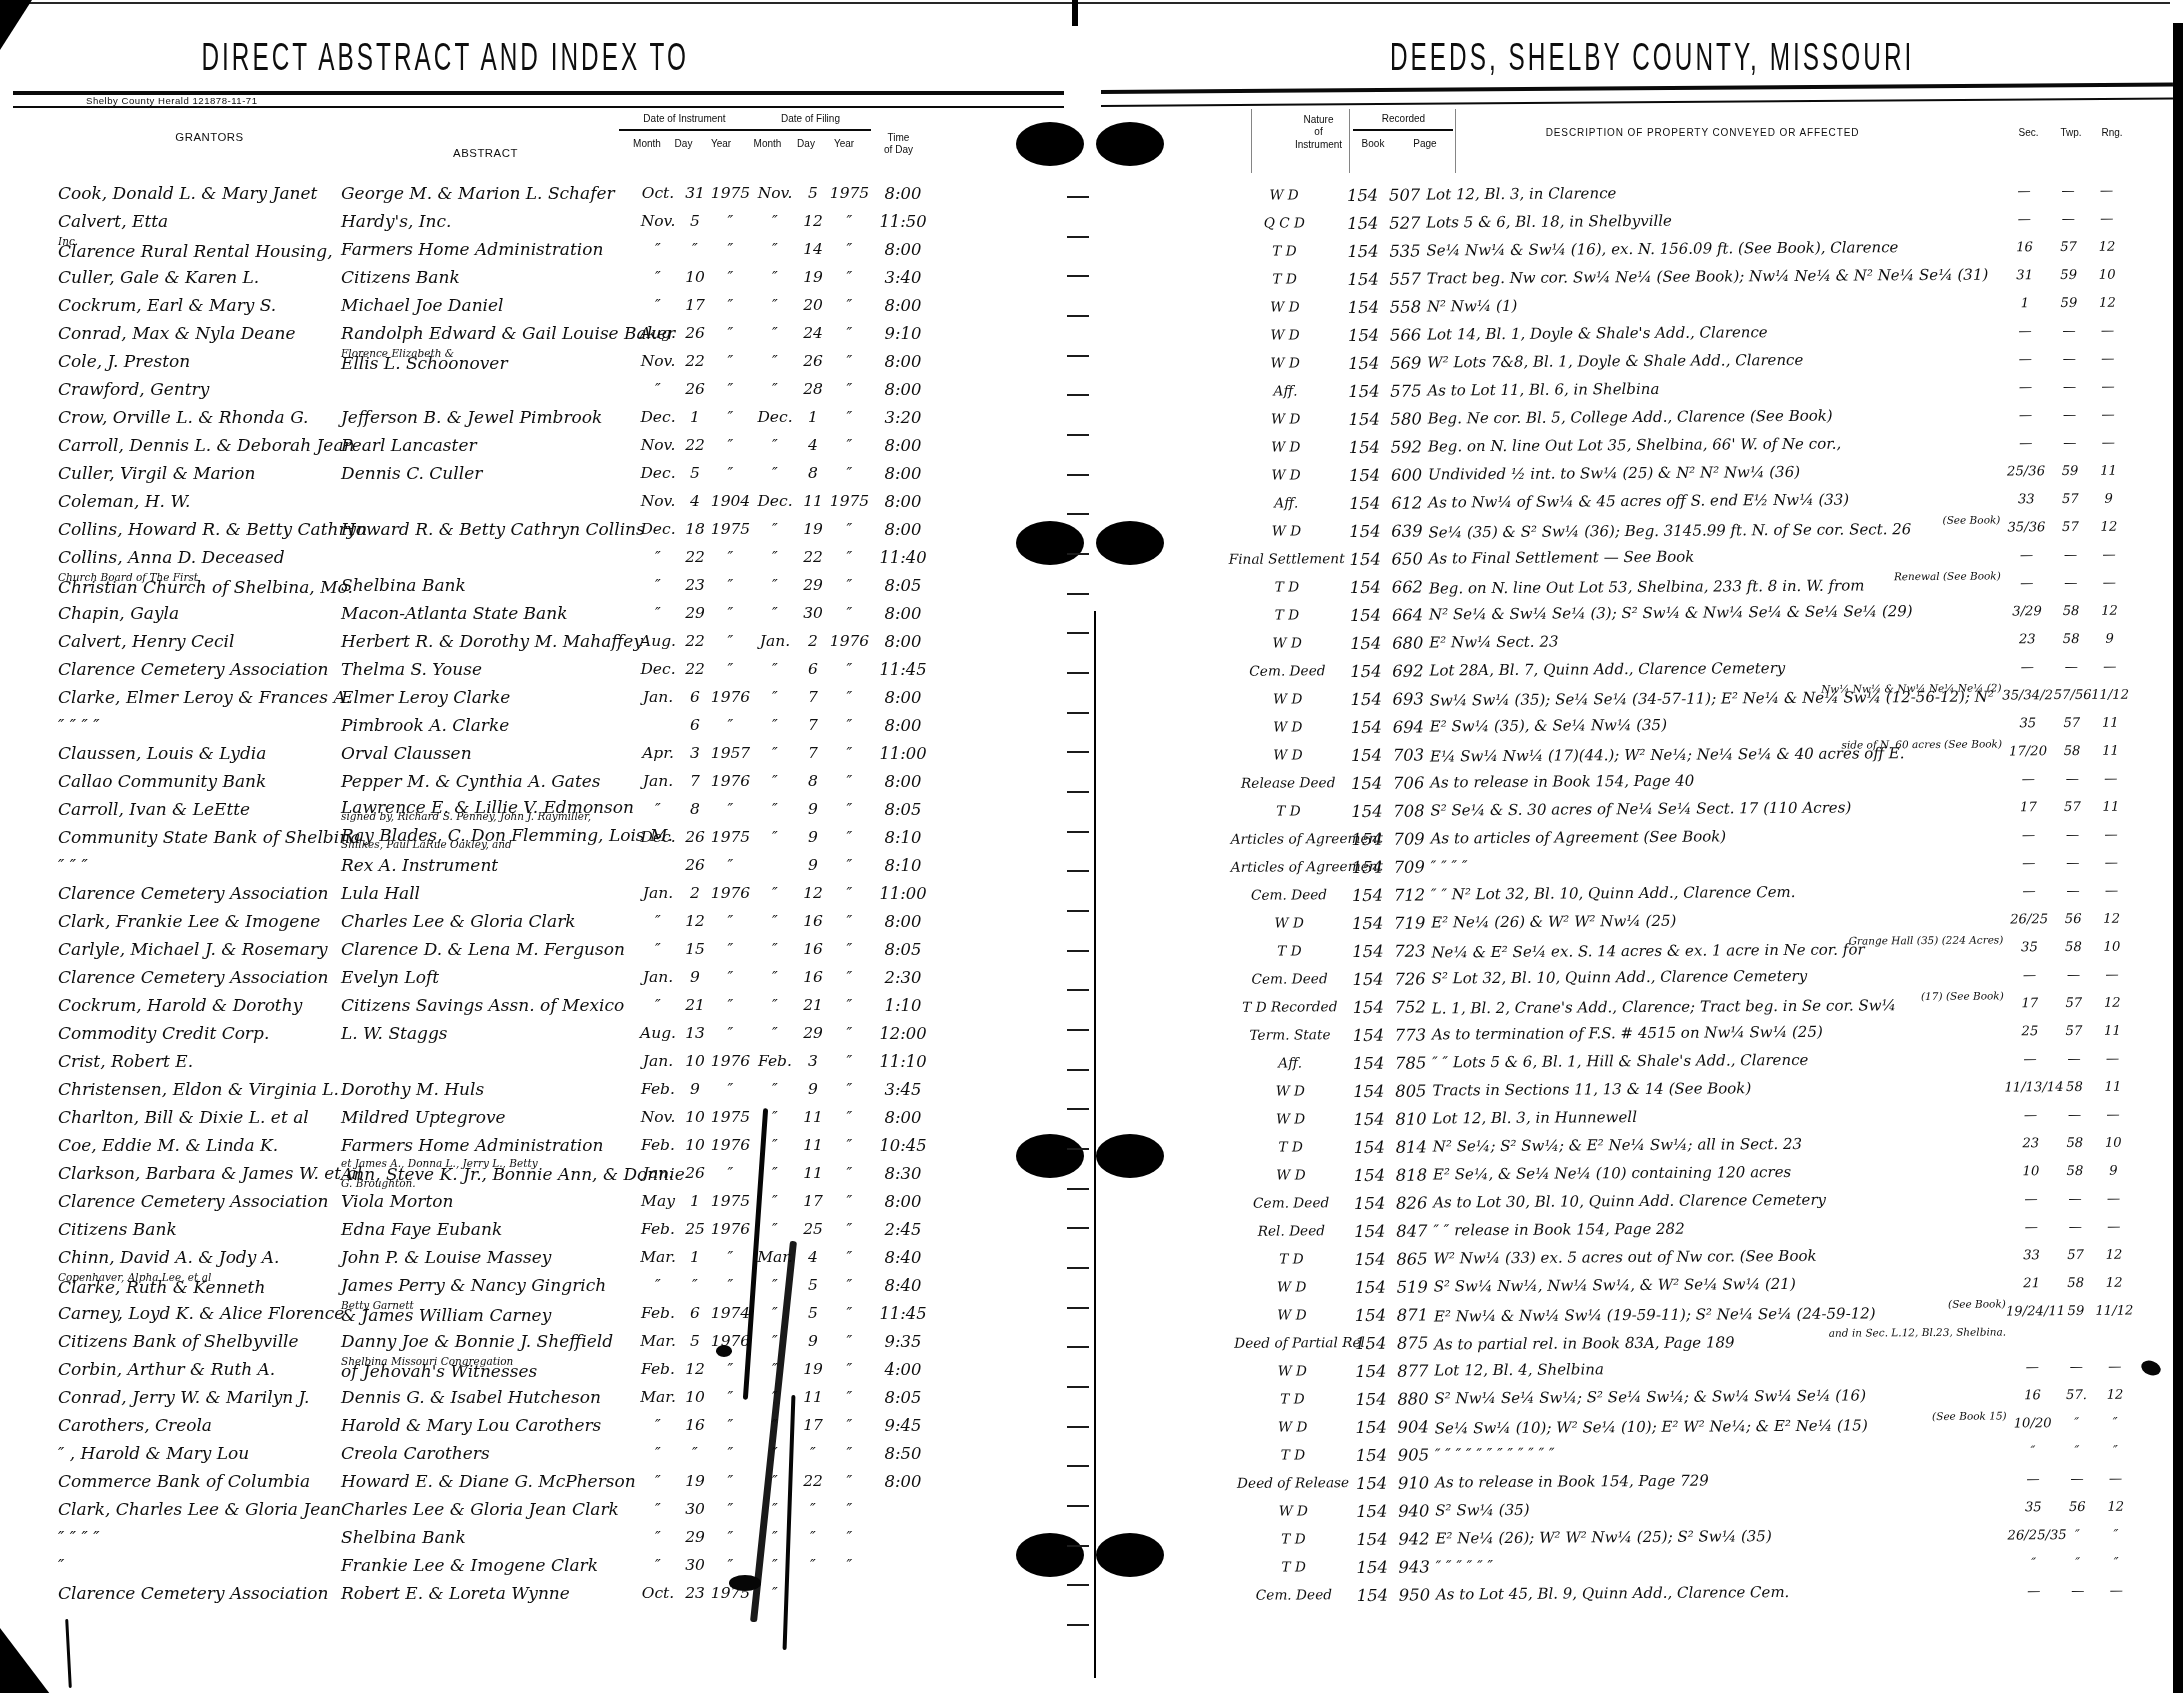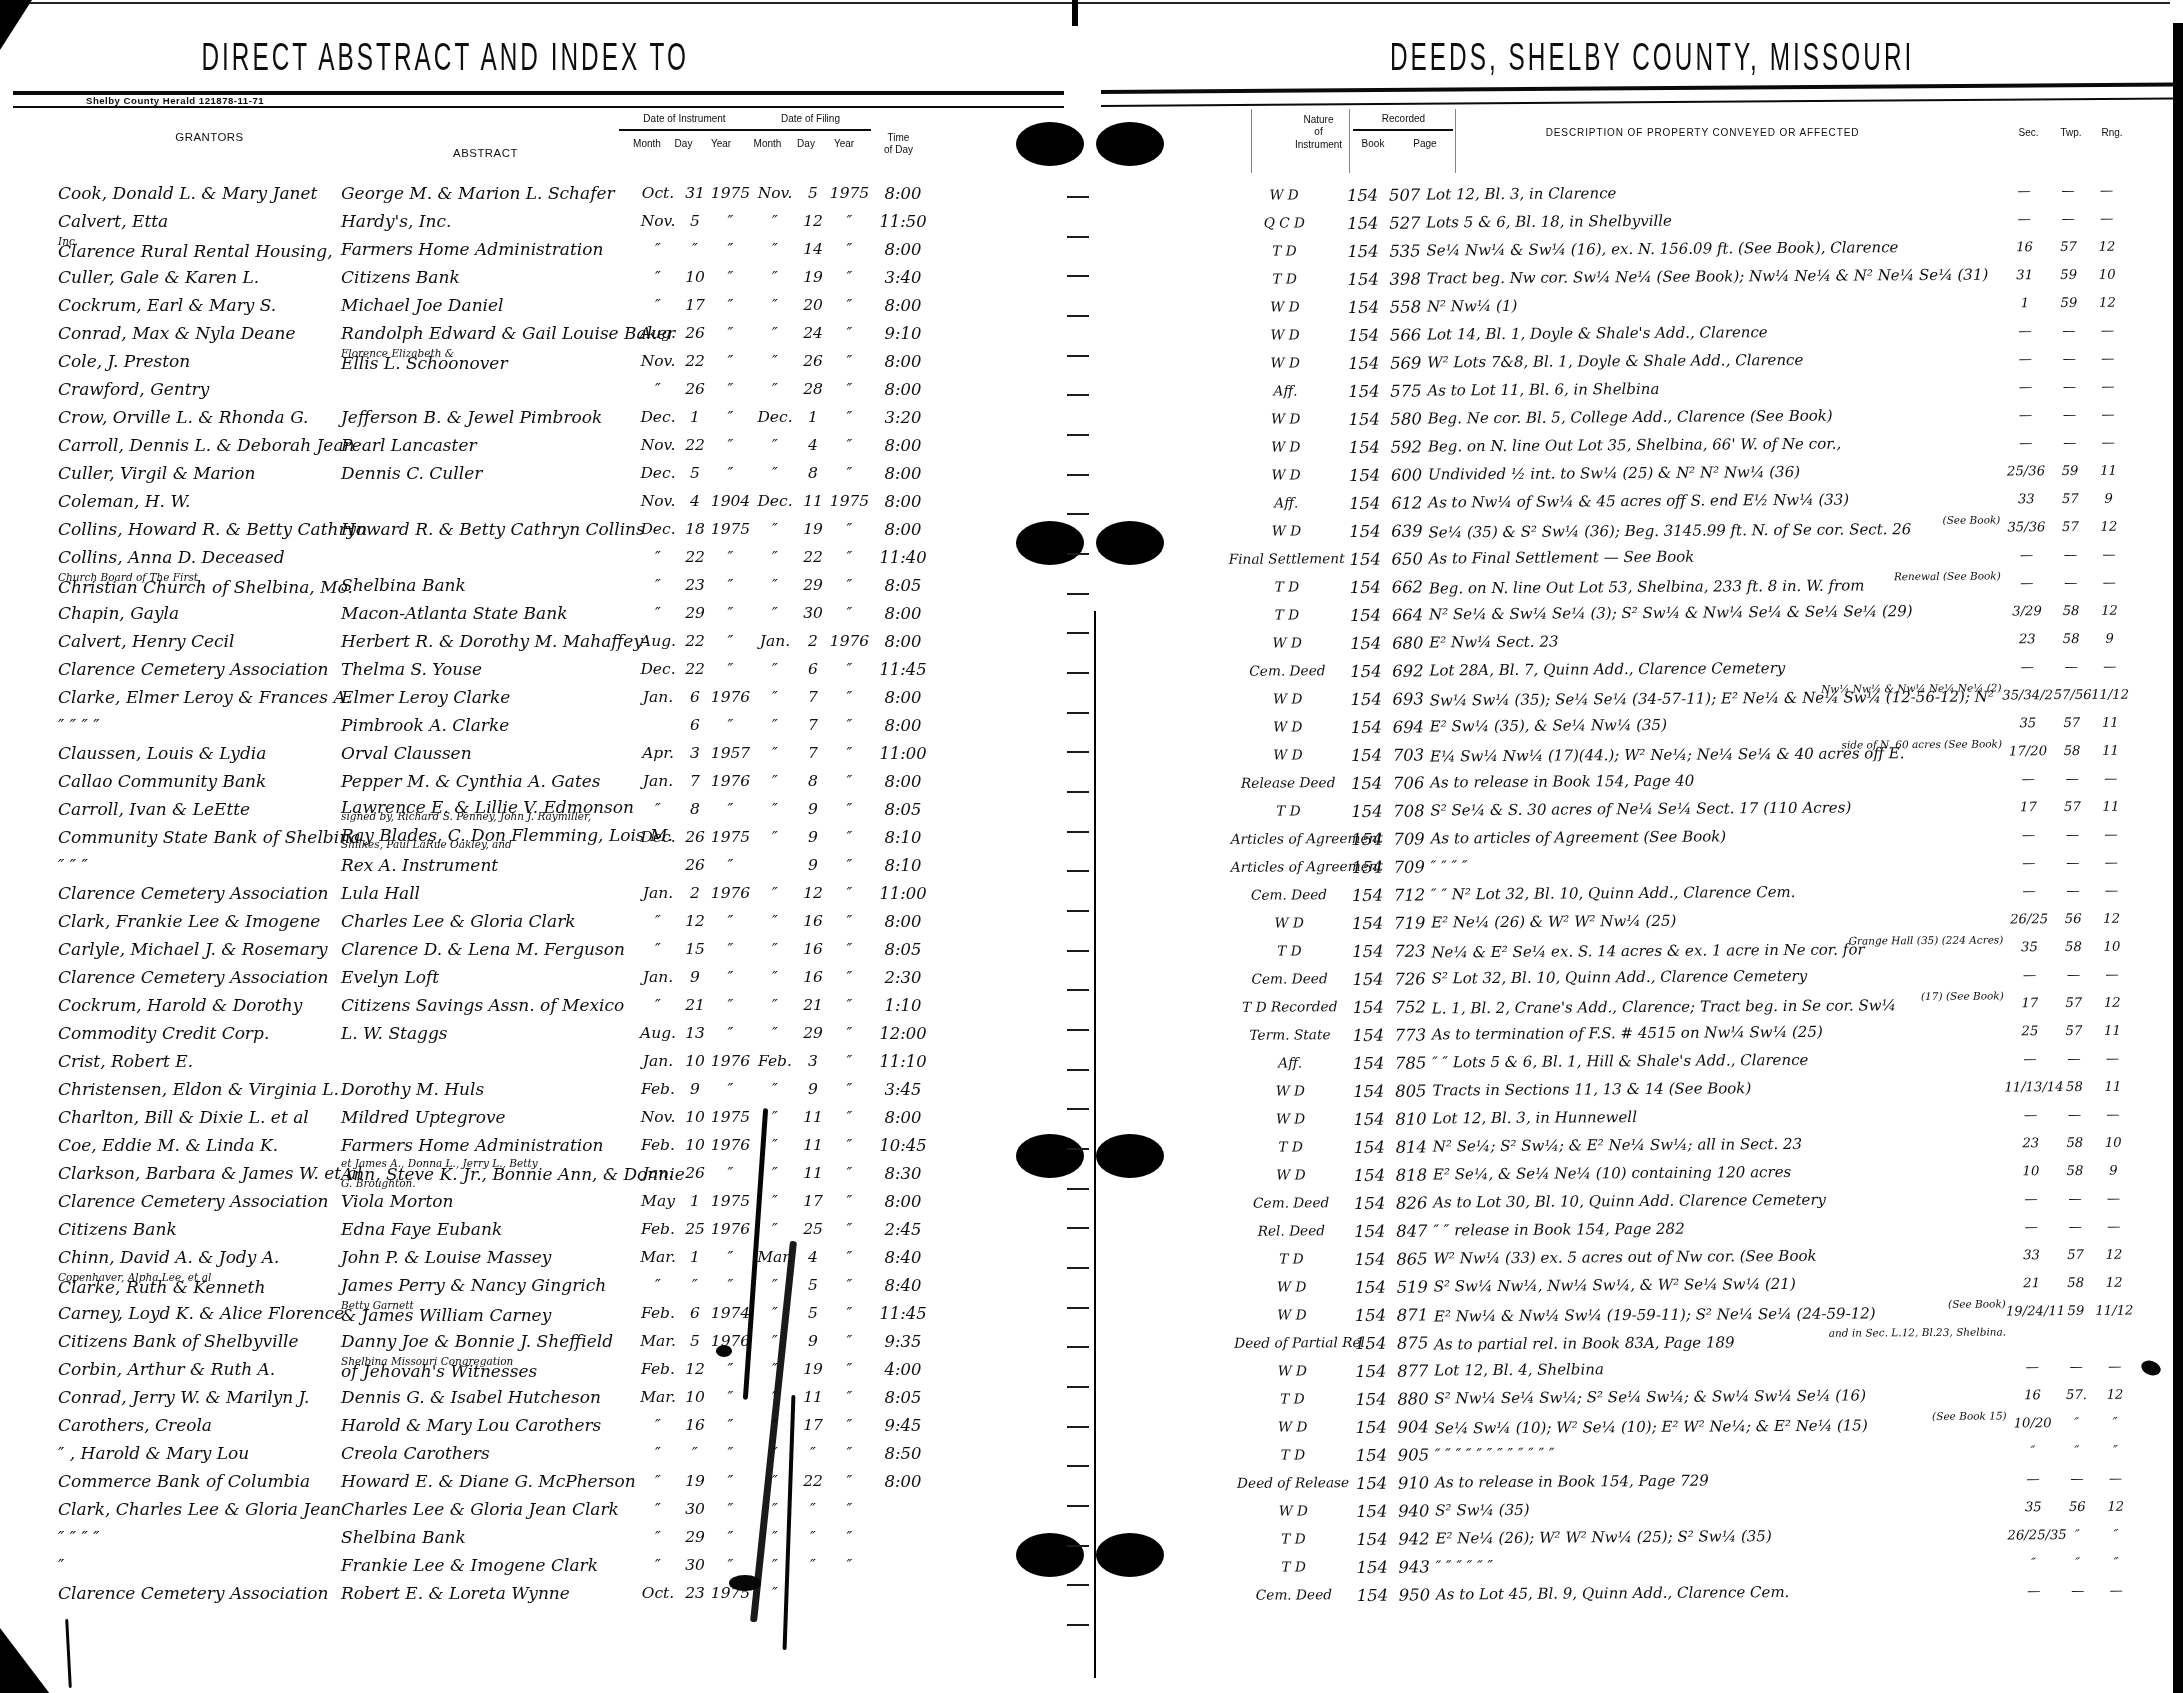--- a/index.html
+++ b/index.html
@@ -4,21 +4,21 @@
 <style>
   html,body{margin:0;padding:0;background:#888;}
   .scan{position:relative;width:2183px;height:1694px;background:#ffffff;color:#0e0e0e;
         font-family:"Liberation Sans",sans-serif;overflow:hidden;}
   
   .title{position:absolute;top:41px;text-align:left;white-space:nowrap;}
   .title-inner{display:inline-block;font-size:29px;letter-spacing:3.6px;transform:scale(.84,1.32);transform-origin:center;}
   .t-left{left:155px;width:684px;}
   .t-right{left:1340px;width:684px;}
   .rule{position:absolute;background:#0a0a0a;}
-  .imprint{position:absolute;left:86px;top:95px;font-size:9.6px;font-weight:bold;letter-spacing:0.5px;}
+  .imprint{position:absolute;left:86px;top:95px;font-size:9.6px;font-weight:normal;letter-spacing:0.5px;}
   .ph{position:absolute;font-size:11.4px;letter-spacing:0.5px;text-align:center;white-space:pre-line;line-height:12.3px;}
   .ph-sm{font-size:10px;letter-spacing:0;}
   .vsep{position:absolute;width:0.9px;background:#444;opacity:.65;}
   
   .hw{font-family:"DejaVu Serif",serif;font-style:italic;}
   #left-rows{position:absolute;left:0;top:179px;width:1094px;}
   #right-rows{position:absolute;left:1094px;top:179px;width:1089px;transform:rotate(-.4deg);}
   .lrow{display:grid;grid-template-columns:283px 294px 46px 28px 43px 46px 30px 43px 64px;
         height:28px;align-items:center;padding-left:58px;}
   .rrow{display:grid;grid-template-columns:116px 41px 43px 572px 52px 36px 41px;
@@ -679,21 +679,21 @@
           <div class="c-bk">154</div>
           <div class="c-pg">535</div>
           <div class="c-desc"><span>Se¼ Nw¼ &amp; Sw¼ (16), ex. N. 156.09 ft. (See Book), Clarence</span></div>
           <div class="c-s">16</div>
           <div class="c-s">57</div>
           <div class="c-s">12</div>
         </div>
         <div class="rrow hw">
           <div class="c-n">T D</div>
           <div class="c-bk">154</div>
-          <div class="c-pg">398</div>
+          <div class="c-pg">557</div>
           <div class="c-desc"><span>Tract beg. Nw cor. Sw¼ Ne¼ (See Book); Nw¼ Ne¼ &amp; N² Ne¼ Se¼ (31)</span></div>
           <div class="c-s">31</div>
           <div class="c-s">59</div>
           <div class="c-s">10</div>
         </div>
         <div class="rrow hw">
           <div class="c-n">W D</div>
           <div class="c-bk">154</div>
           <div class="c-pg">558</div>
           <div class="c-desc"><span>N² Nw¼  (1)</span></div>

